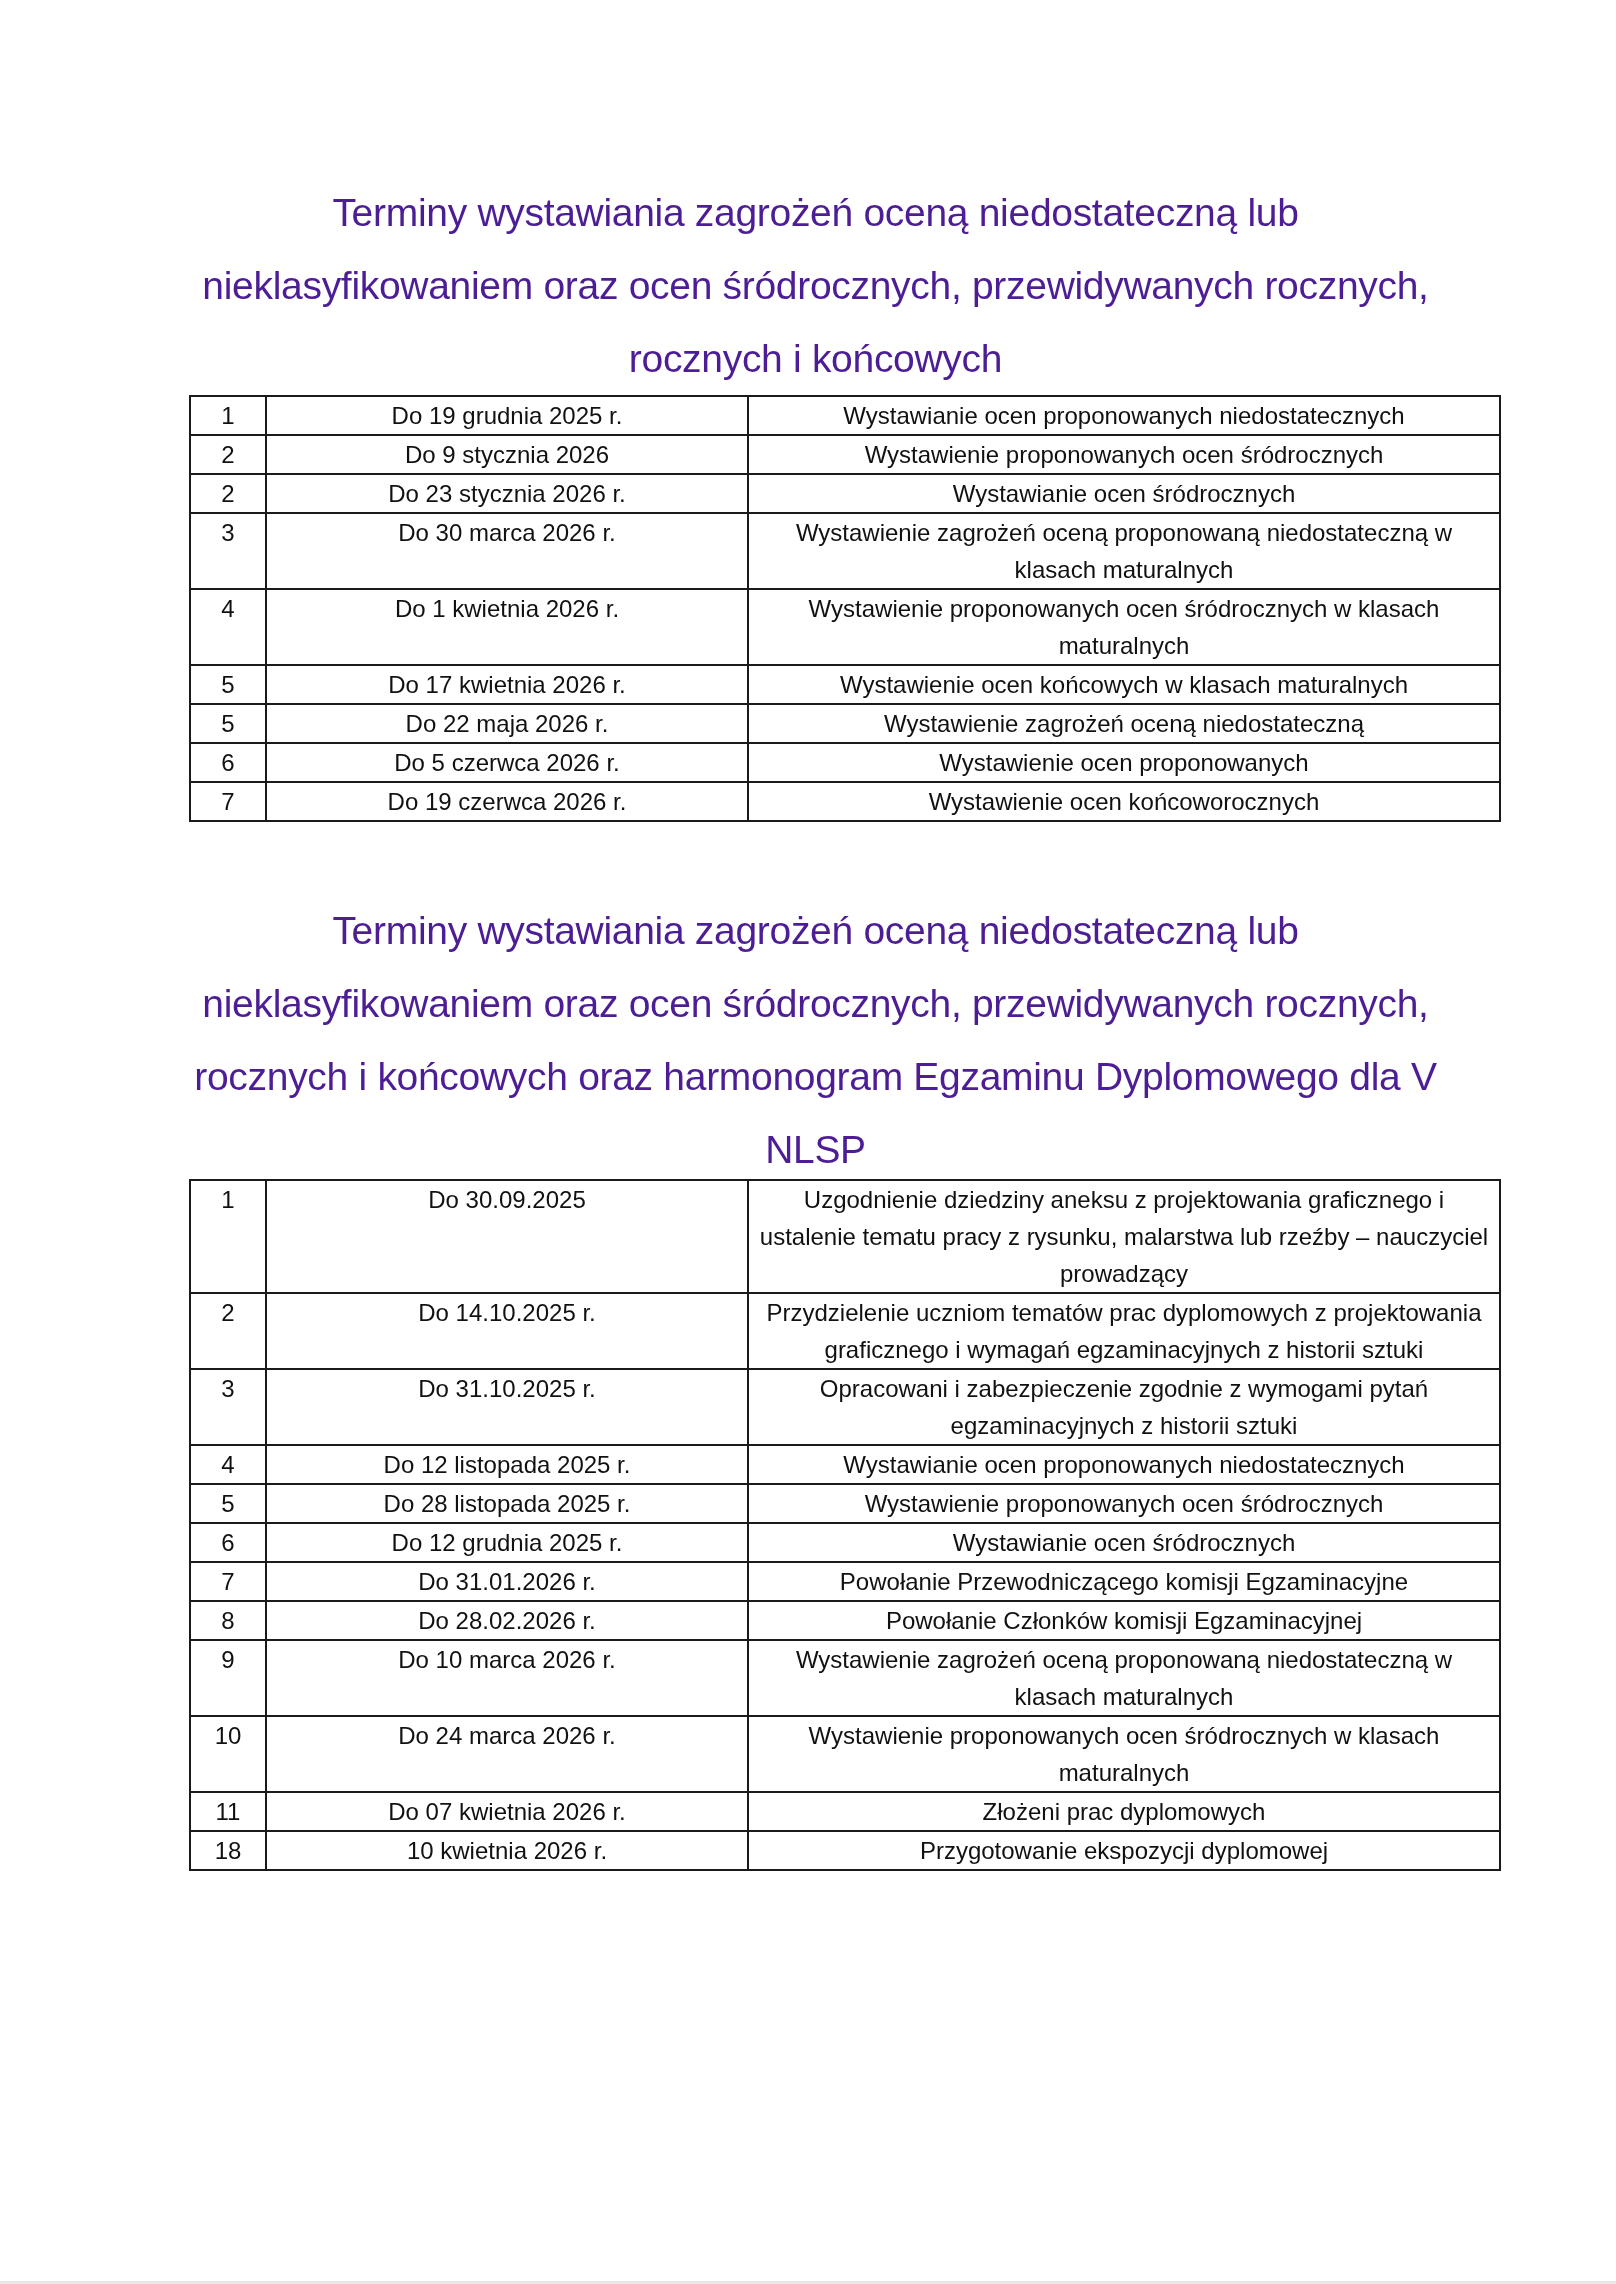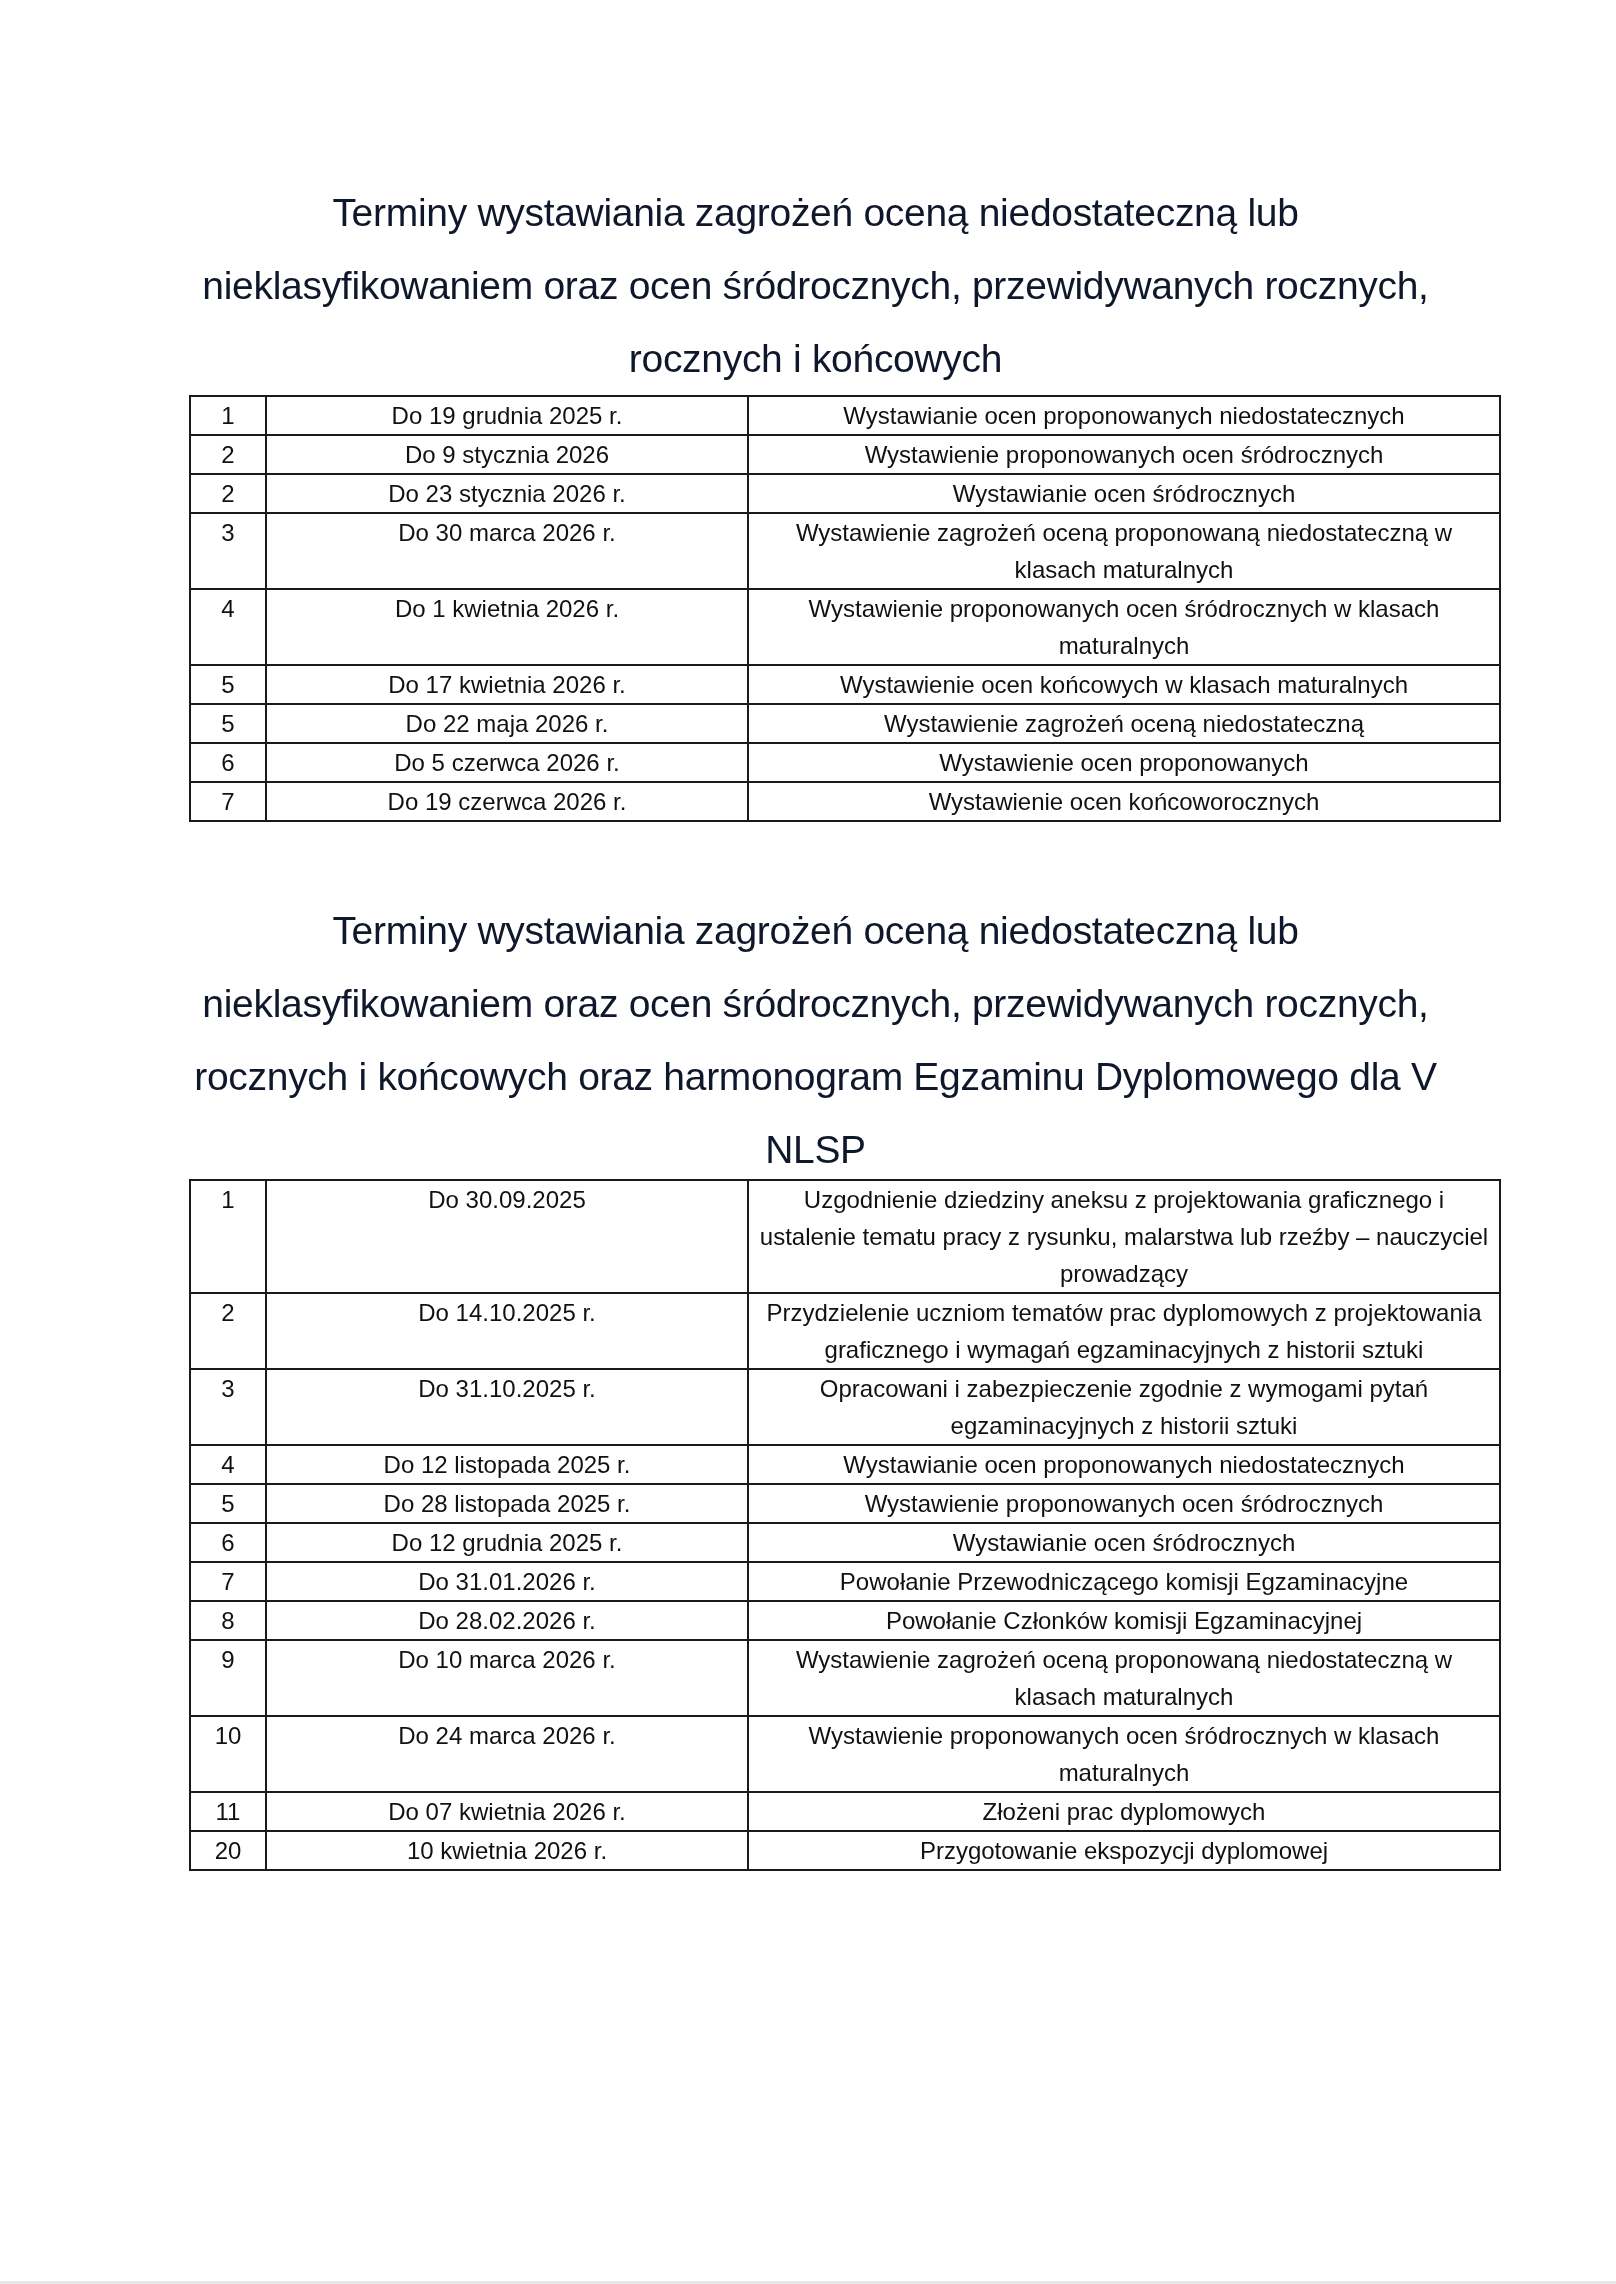--- a/index.html
+++ b/index.html
@@ -1,19 +1,19 @@
 <!DOCTYPE html>
 <html style="font-size:10.4px"><head>
   <meta charset="utf-8">
   <style>
     html, body { margin: 0; padding: 0; background: #ffffff; }
     body { width: 1616px; height: 2284px; position: relative; overflow: hidden;
            font-family: "Liberation Sans", "DejaVu Sans", sans-serif; color: #111; }
     .title { position: absolute; left: 163px; width: 1305px; text-align: center;
-             font-size: 39px; line-height: 73px; color: #0f172a; letter-spacing: -0.3px; }
+             font-size: 39px; line-height: 73px; color: #4c1d95; letter-spacing: -0.3px; }
     #title1 { top: 176px; }
     #title2 { top: 894px; }
     table.sched { position: absolute; left: 189px; width: 1310px; border-collapse: collapse;
                   font-size: 24px; line-height: 37px; table-layout: fixed; }
     #table1 { top: 395px; }
     #table2 { top: 1179px; }
     table.sched td { border: 2px solid #1a1a1a; text-align: center; vertical-align: top;
                      padding: 0 6.5px; color: #111; }
     col.c-num { width: 76px; }
     col.c-date { width: 482px; }
@@ -136,21 +136,21 @@
         <td>10</td>
         <td>Do 24 marca 2026 r.</td>
         <td>Wystawienie proponowanych ocen śródrocznych w klasach maturalnych</td>
       </tr>
       <tr>
         <td>11</td>
         <td>Do 07 kwietnia 2026 r.</td>
         <td>Złożeni prac dyplomowych</td>
       </tr>
       <tr>
-        <td>20</td>
+        <td>18</td>
         <td>10 kwietnia 2026 r.</td>
         <td>Przygotowanie ekspozycji dyplomowej</td>
       </tr>
     </tbody>
 </table>
 
 <div class="page-edge"></div>
 
 
 </body></html>

